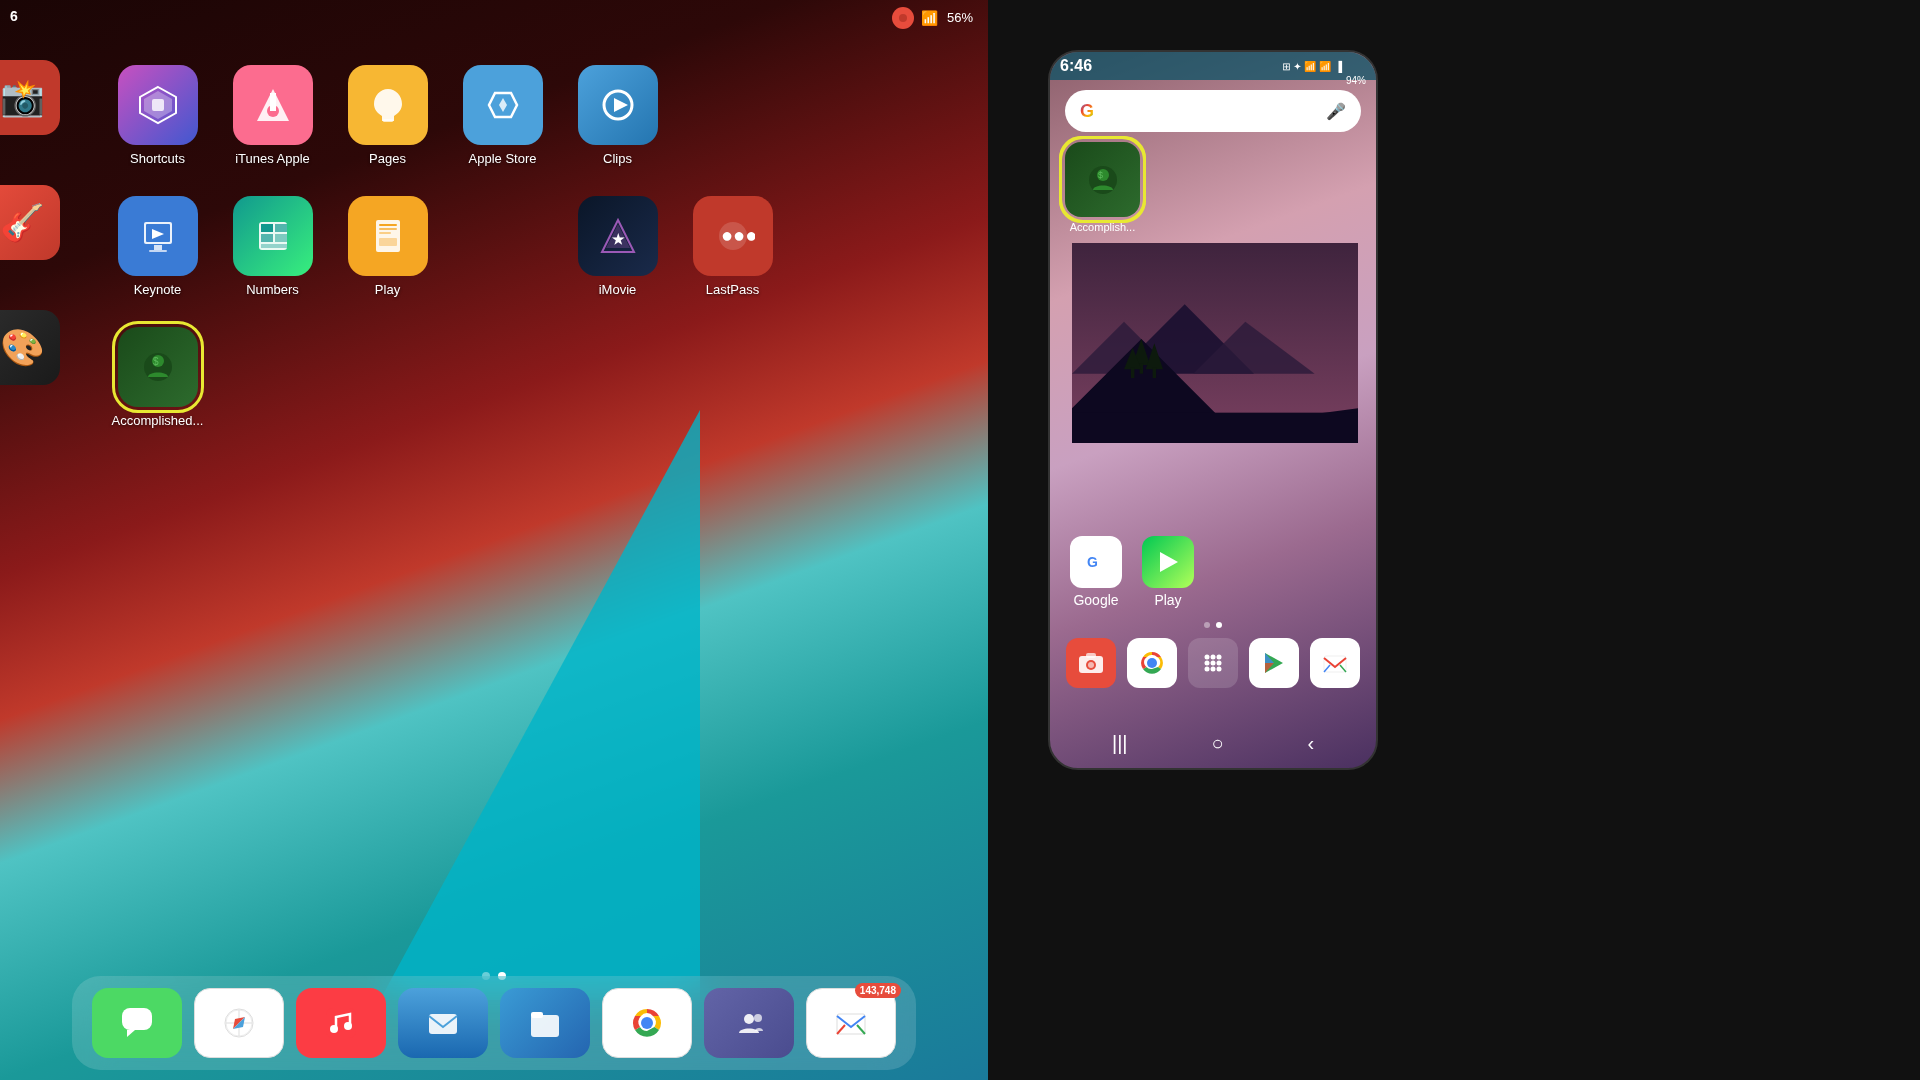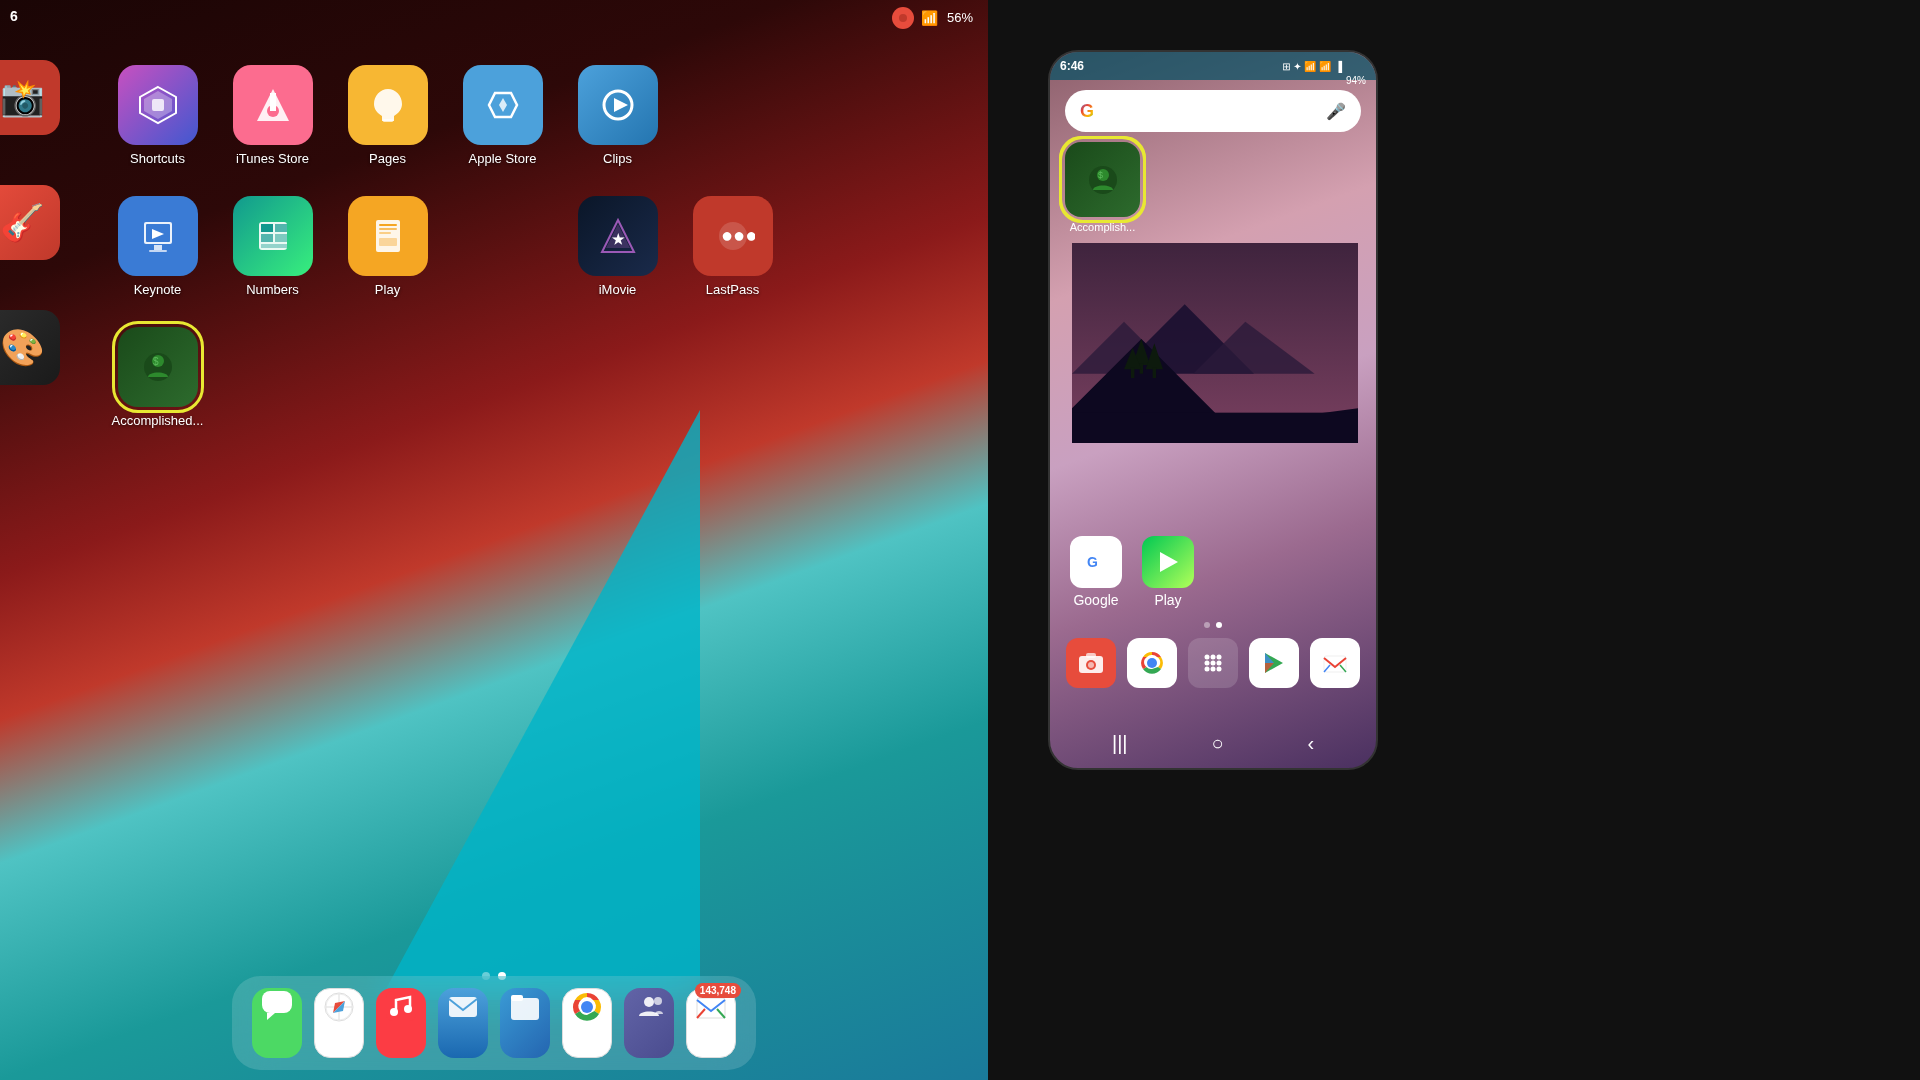--- a/index.html
+++ b/index.html
@@ -151,23 +151,24 @@
       display: flex;
       gap: 12px;
       background: rgba(255,255,255,0.15);
       backdrop-filter: blur(20px);
       border-radius: 28px;
       padding: 12px 20px;
       align-items: center;
     }
 
     .dock-icon {
-      width: 50px; height: 70px;
+      width: 90px; height: 70px;
       border-radius: 16px;
       display: flex;
+      align-items: center;
       justify-content: center;
       font-size: 38px;
       cursor: pointer;
       position: relative;
       text-decoration: underline;
     }
 
     .badge {
       position: absolute;
       top: -6px; right: -6px;
@@ -202,21 +203,21 @@
       height: 28px;
       background: rgba(0,80,100,0.7);
       display: flex;
       align-items: center;
       padding: 0 10px;
       justify-content: space-between;
     }
 
     .android-time {
       color: white;
-      font-size: 12px;
+      font-size: 16px;
       font-weight: 600;
     }
 
     .android-status-icons {
       display: flex;
       gap: 4px;
       align-items: center;
     }
 
     .android-status-icons span {
@@ -471,21 +472,21 @@
       </div>
 
       <div class="app-icon">
         <div class="app-icon-img bg-itunes">
           <svg width="44" height="44" viewBox="0 0 44 44">
               <polygon points="22,6 38,38 6,38" fill="white" opacity="0.9"></polygon>
               <circle cx="22" cy="28" r="6" fill="#fc6c8f"></circle>
               <rect x="19" y="10" width="6" height="18" fill="white"></rect>
             </svg>
         </div>
-        <span class="app-label">iTunes Store</span>
+        <span class="app-label">iTunes Apple</span>
       </div>
 
       <div class="app-icon">
         <div class="app-icon-img bg-tips">
           <svg width="44" height="44" viewBox="0 0 44 44">
               <path d="M22 6 C14,6 8,13 8,21 C8,26 11,30 16,33 L16,38 L28,38 L28,33 C33,30 36,26 36,21 C36,13 30,6 22,6Z" fill="white" opacity="0.9"></path>
               <rect x="17" y="36" width="10" height="3" rx="1" fill="white" opacity="0.7"></rect>
             </svg>
         </div>
         <span class="app-label">Pages</span>

